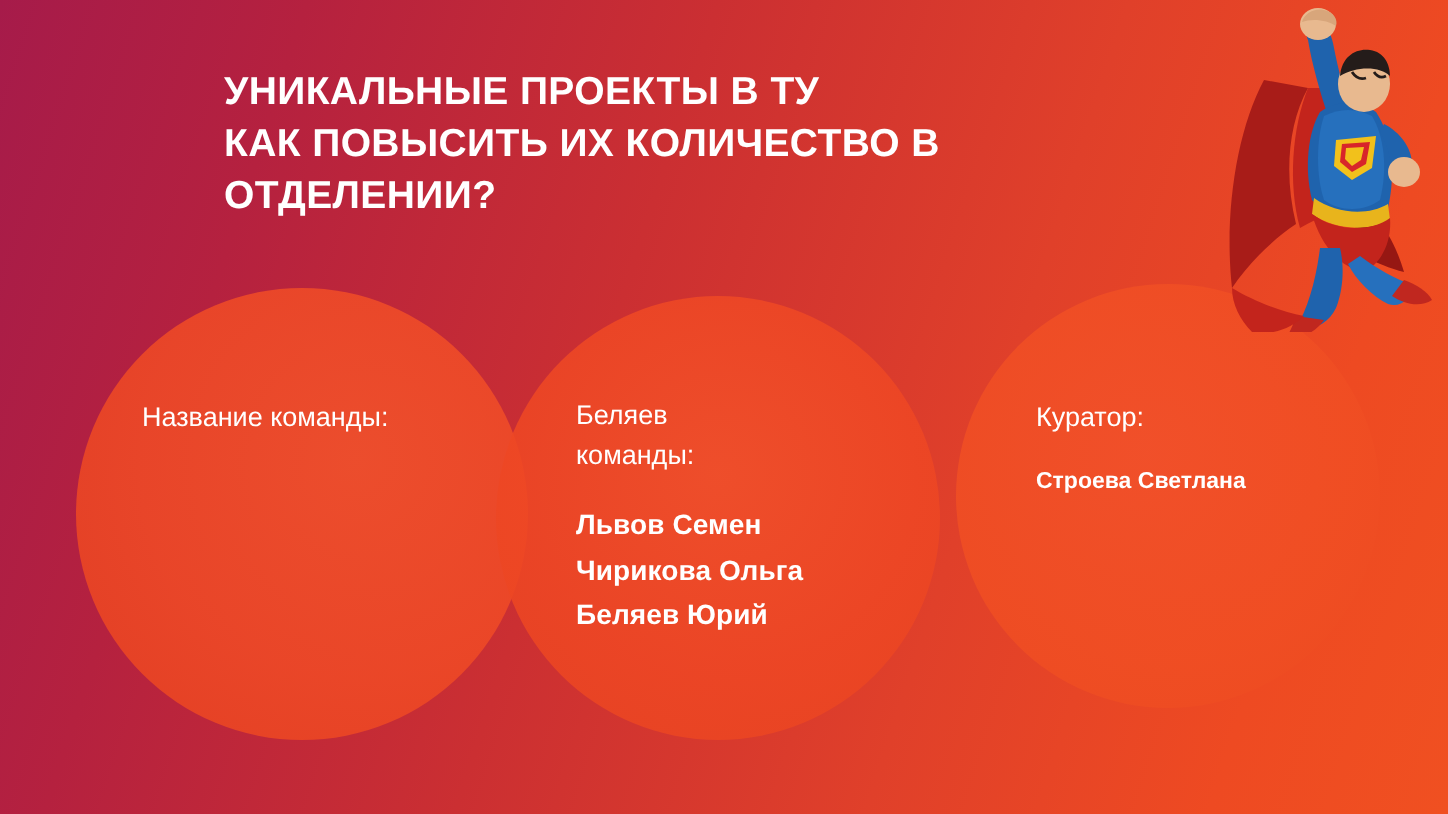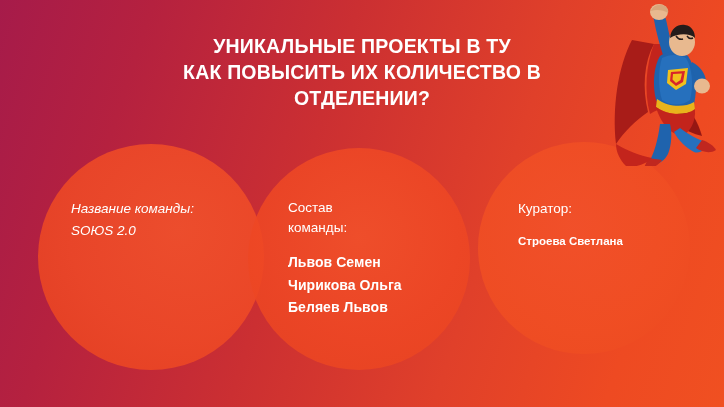--- a/index.html
+++ b/index.html
@@ -16,21 +16,21 @@
     font-family: "Liberation Sans", sans-serif;
     -webkit-font-smoothing: antialiased;
   }
 
   
   .title-block {
     position: absolute;
     left: 112px;
     top: 34px;
     width: 500px;
-    text-align: center;
+    text-align: left;
     color: #ffffff;
     font-size: 19.5px;
     font-weight: bold;
     line-height: 1.33;
     letter-spacing: 0.2px;
     text-transform: uppercase;
     white-space: pre-line;
   }
 
   
@@ -61,21 +61,21 @@
     width: 212px;
     height: 212px;
     background: radial-gradient(circle at 45% 40%, #f2512a 0%, #f04e23 60%, #ec4a20 100%);
   }
 
   
   .card-text {
     position: absolute;
     color: #ffffff;
   }
-  .card-1 { left: 71px; top: 199px; width: 175px; font-style: italic; }
+  .card-1 { left: 71px; top: 199px; width: 175px; }
   .card-2 { left: 288px; top: 198px; width: 140px; }
   .card-3 { left: 518px; top: 199px; width: 175px; }
 
   .card-head {
     font-size: 13.5px;
     font-weight: normal;
     line-height: 1.45;
     white-space: pre-line;
   }
   .card-sub {
@@ -119,30 +119,29 @@
   <div class="circle circle-1"></div>
   <div class="circle circle-2"></div>
   <div class="circle circle-3"></div>
 
   <div class="title-block">УНИКАЛЬНЫЕ ПРОЕКТЫ В ТУ
 КАК ПОВЫСИТЬ ИХ КОЛИЧЕСТВО В
 ОТДЕЛЕНИИ?</div>
 
   <div class="card-text card-1">
     <div class="card-head">Название команды:</div>
-    <div class="card-sub">SOЮS 2.0</div>
   </div>
 
   <div class="card-text card-2">
-    <div class="card-head">Состав
+    <div class="card-head">Беляев
 команды:</div>
     <ul class="member-list">
       <li>Львов Семен</li>
       <li>Чирикова Ольга</li>
-      <li>Беляев Львов</li>
+      <li>Беляев Юрий</li>
     </ul>
   </div>
 
   <div class="card-text card-3">
     <div class="card-head">Куратор:</div>
     <div class="card-sub">Строева Светлана</div>
   </div>
 
   <svg class="hero" viewBox="0 0 120 166" xmlns="http://www.w3.org/2000/svg">
 

